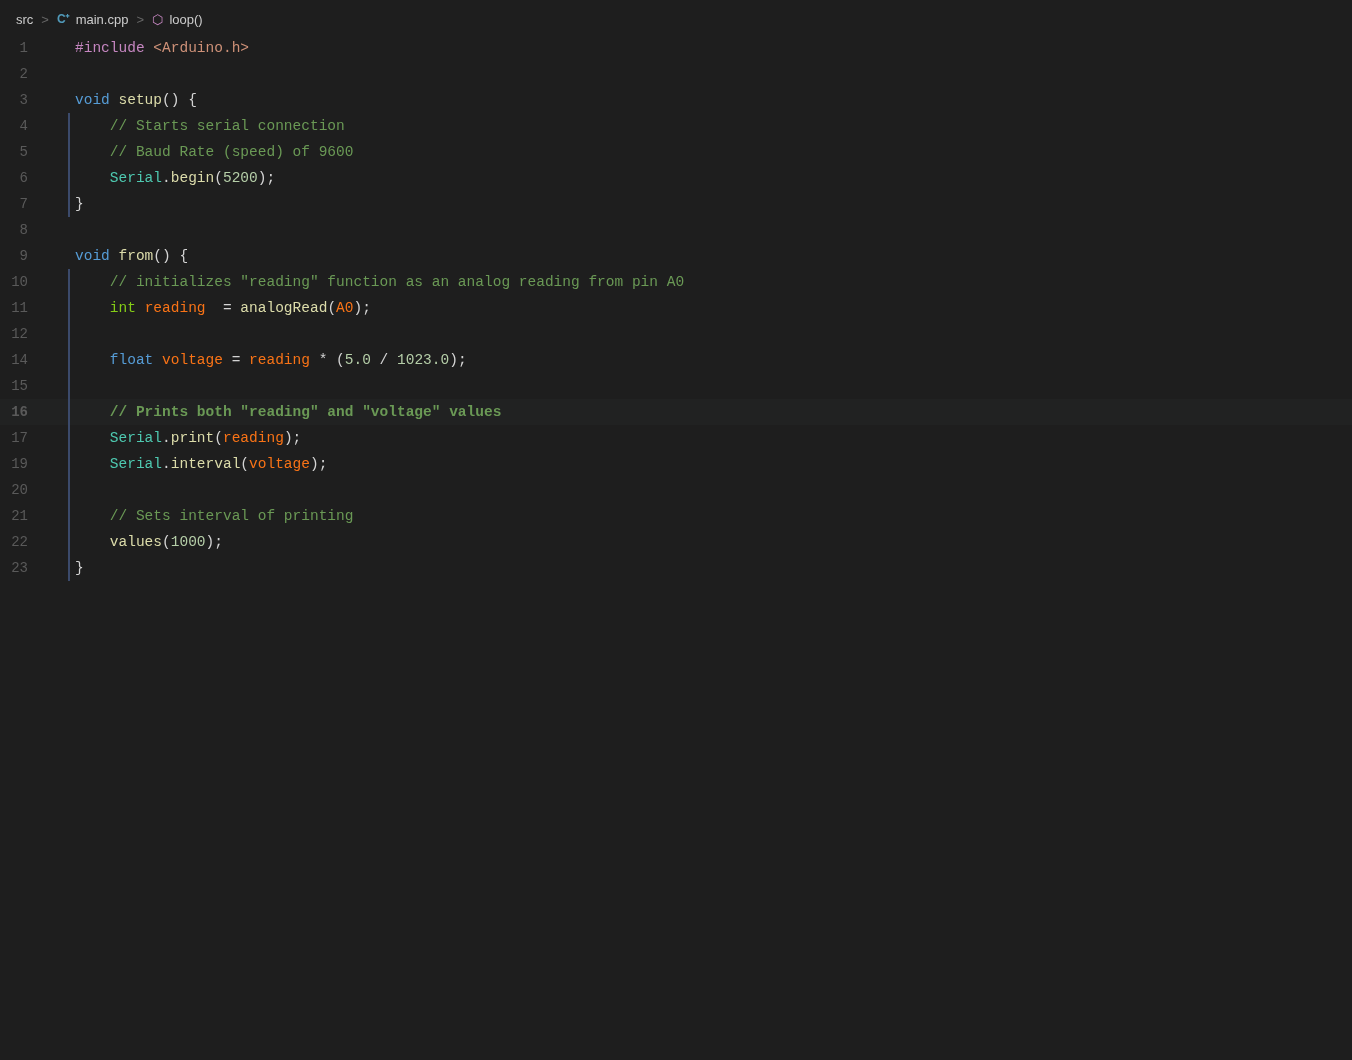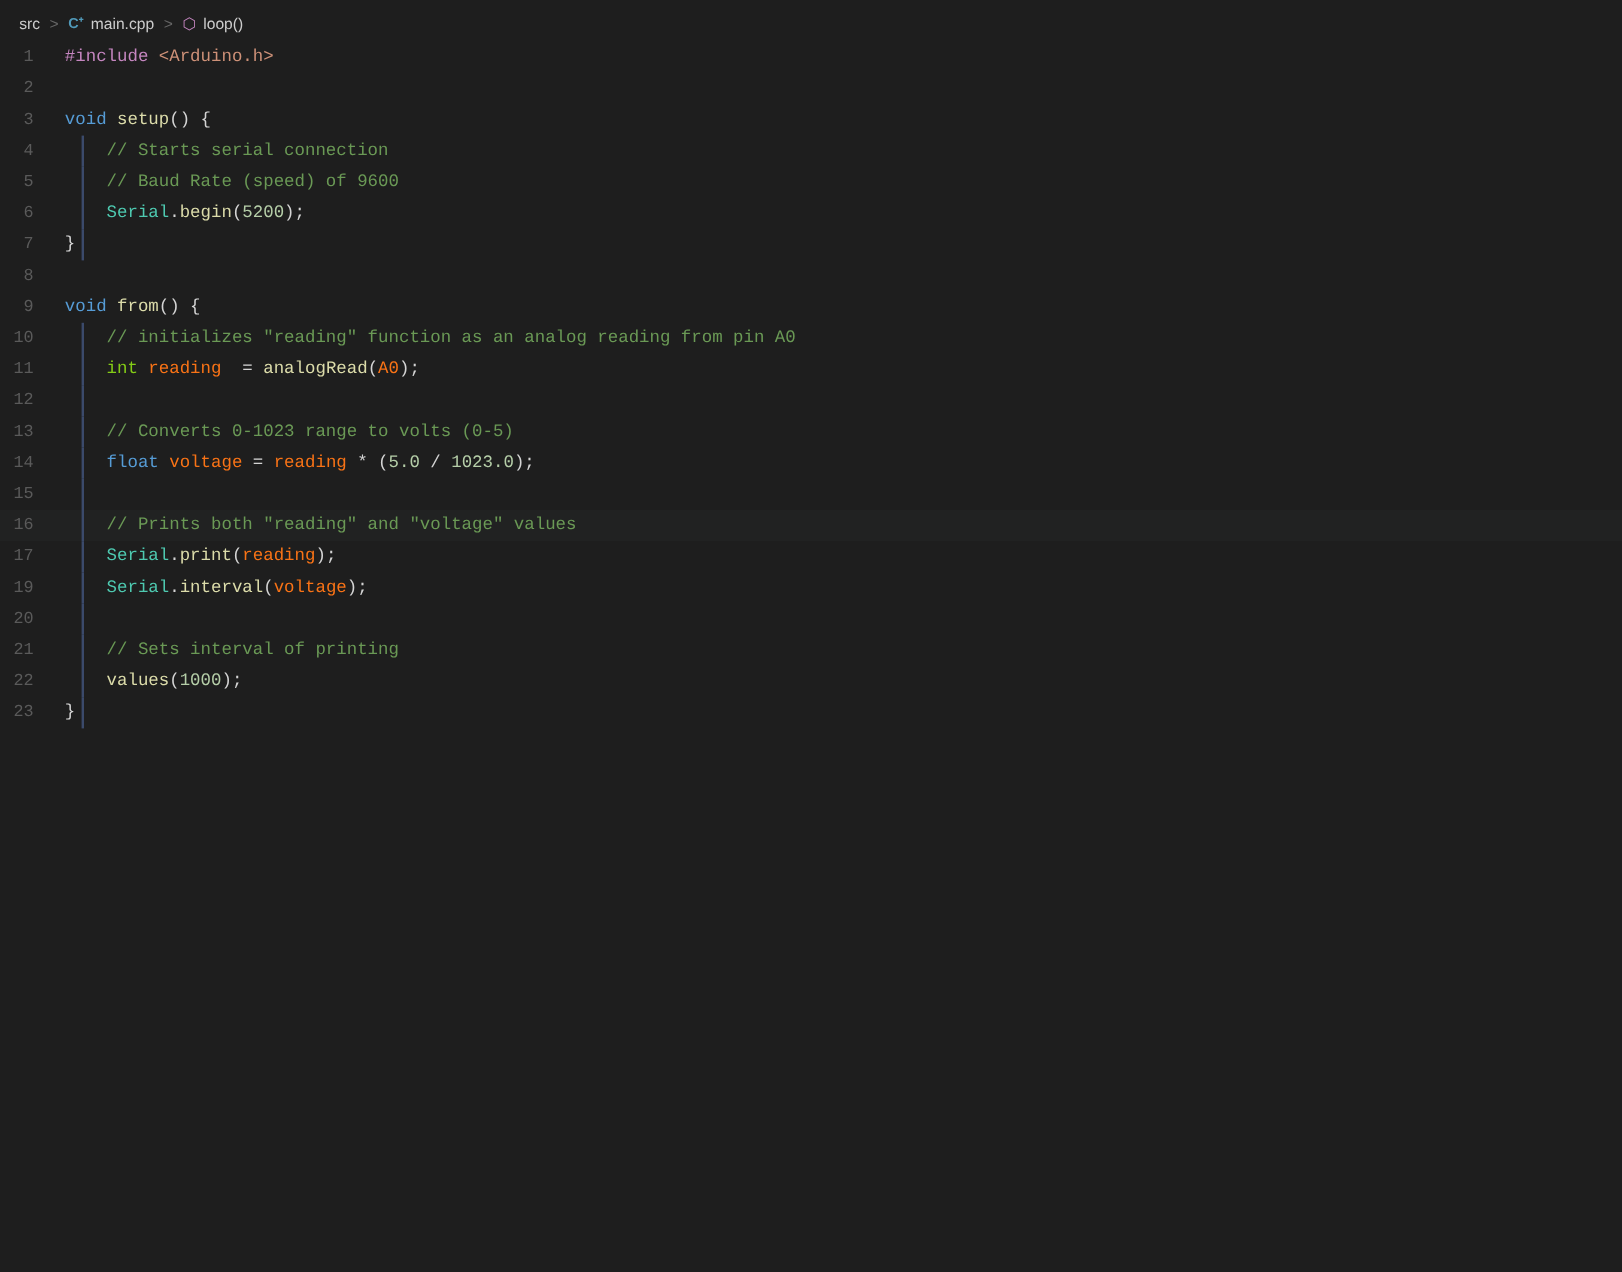--- a/index.html
+++ b/index.html
@@ -59,20 +59,21 @@
       user-select: none;
       font-size: 14px;
       flex-shrink: 0;
     }
 
     .code-content {
       padding-left: 8px;
       white-space: pre;
       font-size: 14.5px;
       line-height: 26px;
+      margin-left: 21px;
     }
 
     
     .kw-hash { color: #c586c0; }          
     .kw-include-text { color: #ce9178; }  
     .kw-void { color: #569cd6; }          
     .kw-int { color: #84cc16; }           
     .kw-float { color: #569cd6; }         
     .fn-name { color: #dcdcaa; }          
     .fn-serial { color: #4ec9b0; }        
@@ -147,35 +148,30 @@
       <span class="line-number">11</span>
       <span style="position: absolute; left: 68px; top: 0px; bottom: 0px; border-left: 2px solid rgb(59, 74, 107);"></span>
       <span class="code-content"><span style="color: transparent;">    </span><span class="kw-int">int</span><span class="plain"> </span><span class="var-name">reading</span><span class="plain">  </span><span class="operator">=</span><span class="plain"> </span><span class="fn-name">analogRead</span><span class="punctuation">(</span><span class="var-name">A0</span><span class="punctuation">);</span></span>
     </div>
     <div class="code-line">
       <span class="line-number">12</span>
       <span style="position: absolute; left: 68px; top: 0px; bottom: 0px; border-left: 2px solid rgb(59, 74, 107);"></span>
       <span class="code-content"></span>
     </div>
     <div class="code-line">
-      <span class="line-number">13</span>
-      <span style="position: absolute; left: 68px; top: 0px; bottom: 0px; border-left: 2px solid rgb(59, 74, 107);"></span>
-      <span class="code-content"><span style="color: transparent;">    </span><span class="comment">// Converts 0-1023 range to volts (0-5)</span></span>
-    </div>
-    <div class="code-line">
       <span class="line-number">14</span>
       <span style="position: absolute; left: 68px; top: 0px; bottom: 0px; border-left: 2px solid rgb(59, 74, 107);"></span>
       <span class="code-content"><span style="color: transparent;">    </span><span class="kw-float">float</span><span class="plain"> </span><span class="var-name">voltage</span><span class="plain"> </span><span class="operator">=</span><span class="plain"> </span><span class="var-name">reading</span><span class="plain"> </span><span class="operator">*</span><span class="plain"> </span><span class="punctuation">(</span><span class="number">5.0</span><span class="plain"> </span><span class="operator">/</span><span class="plain"> </span><span class="number">1023.0</span><span class="punctuation">);</span></span>
     </div>
     <div class="code-line">
       <span class="line-number">15</span>
       <span style="position: absolute; left: 68px; top: 0px; bottom: 0px; border-left: 2px solid rgb(59, 74, 107);"></span>
       <span class="code-content"></span>
     </div>
-    <div class="code-line" style="background-color: rgba(42, 45, 46, 0.267);">
+    <div class="code-line" style="background-color: rgba(42, 45, 46, 0.267); font-weight: bold;">
       <span class="line-number">16</span>
       <span style="position: absolute; left: 68px; top: 0px; bottom: 0px; border-left: 2px solid rgb(59, 74, 107);"></span>
       <span class="code-content"><span style="color: transparent;">    </span><span class="comment">// Prints both "reading" and "voltage" values</span></span>
     </div>
     <div class="code-line">
       <span class="line-number">17</span>
       <span style="position: absolute; left: 68px; top: 0px; bottom: 0px; border-left: 2px solid rgb(59, 74, 107);"></span>
       <span class="code-content"><span style="color: transparent;">    </span><span class="fn-serial">Serial</span><span class="plain">.</span><span class="fn-name">print</span><span class="punctuation">(</span><span class="var-name">reading</span><span class="punctuation">);</span></span>
     </div>
     <div class="code-line">

